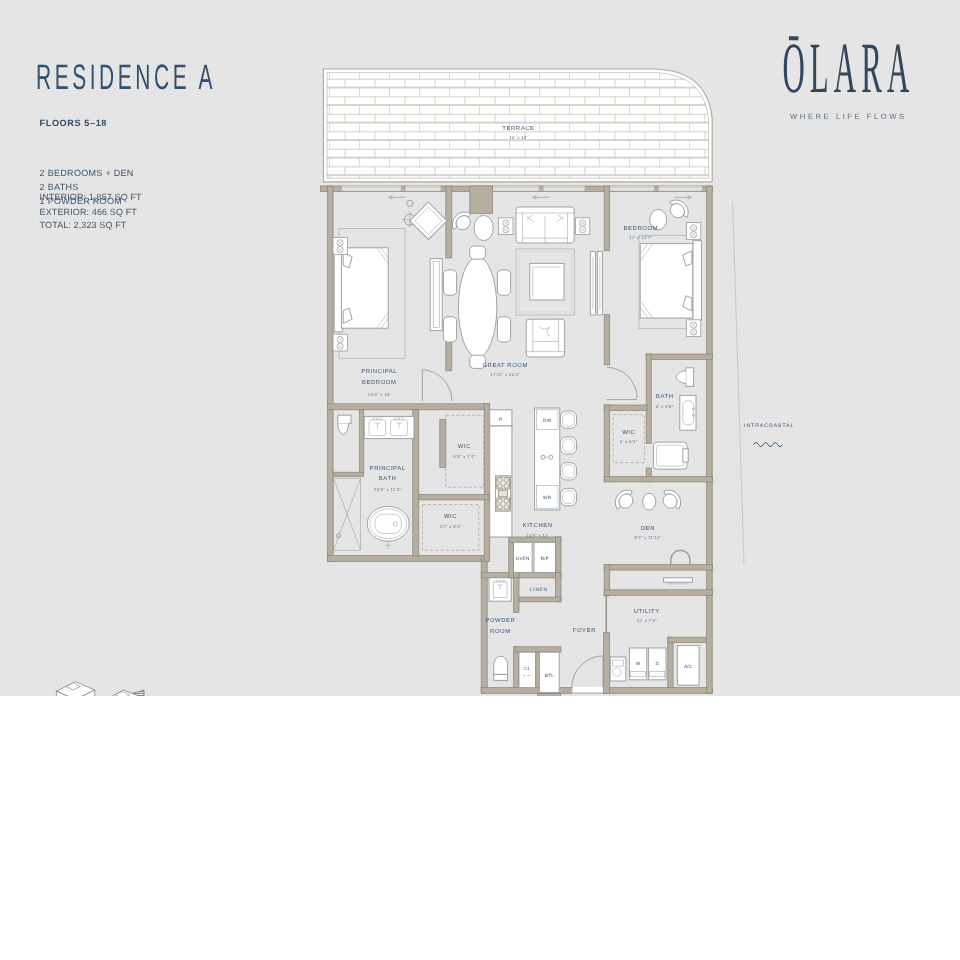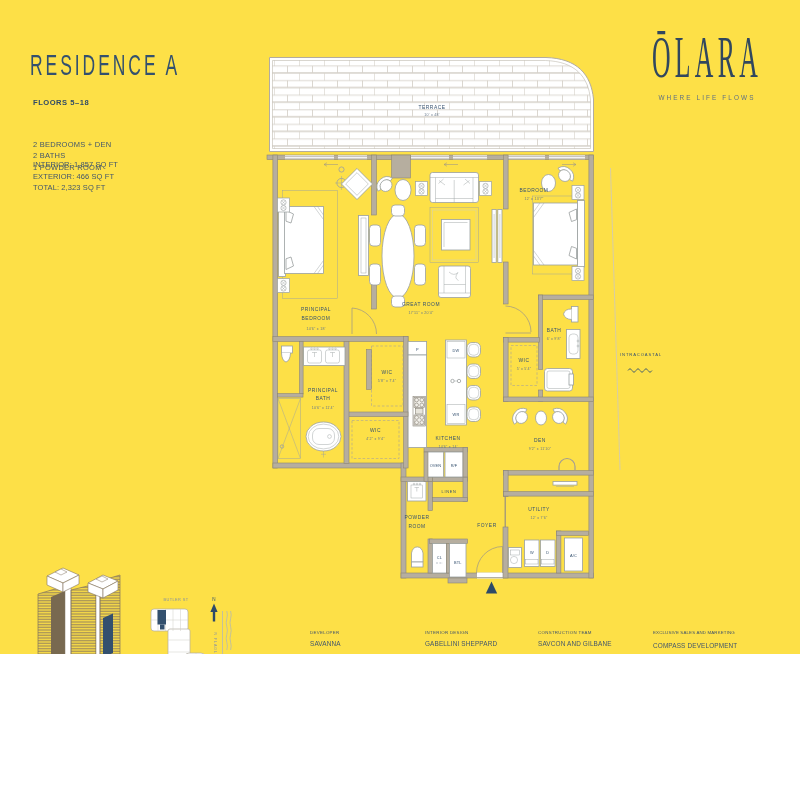--- a/index.html
+++ b/index.html
@@ -1,16 +1,16 @@
 <!DOCTYPE html>
 <html><head>
 <meta charset="utf-8">
 <style>
 html,body{margin:0;padding:0;background:#fff;}
-.page{position:relative;width:800px;height:654px;background:#fde047;overflow:hidden;
+.page{position:relative;width:800px;height:580px;background:#e5e5e5;overflow:hidden;
       font-family:"Liberation Sans",sans-serif;}
 .abs{position:absolute;}
 </style>
 </head>
 <body>
 <div class="page">
 
 <svg class="abs" style="left:0;top:0;" width="300" height="100" viewBox="0 0 300 100">
 <text x="30" y="74.5" font-family="Liberation Sans, sans-serif" font-size="29.5" fill="#33506e" letter-spacing="5" textLength="150" lengthAdjust="spacingAndGlyphs">RESIDENCE A</text>
 </svg>

